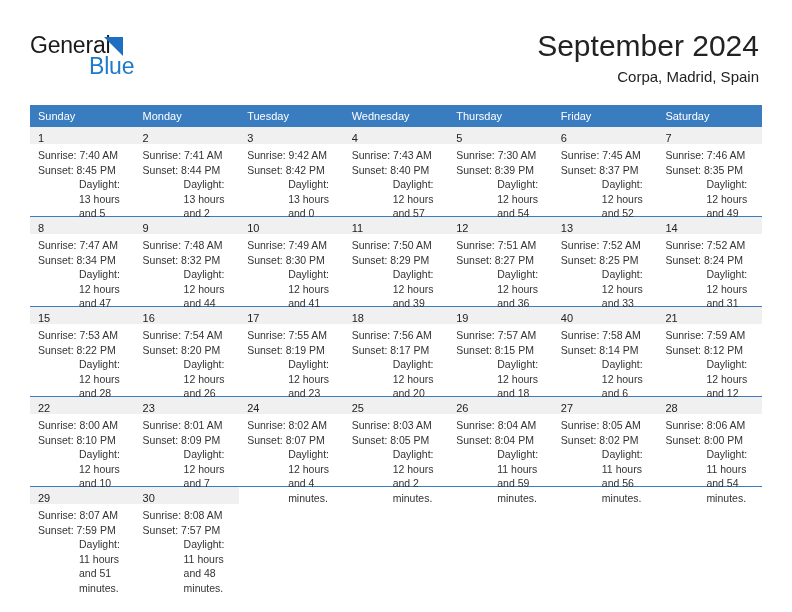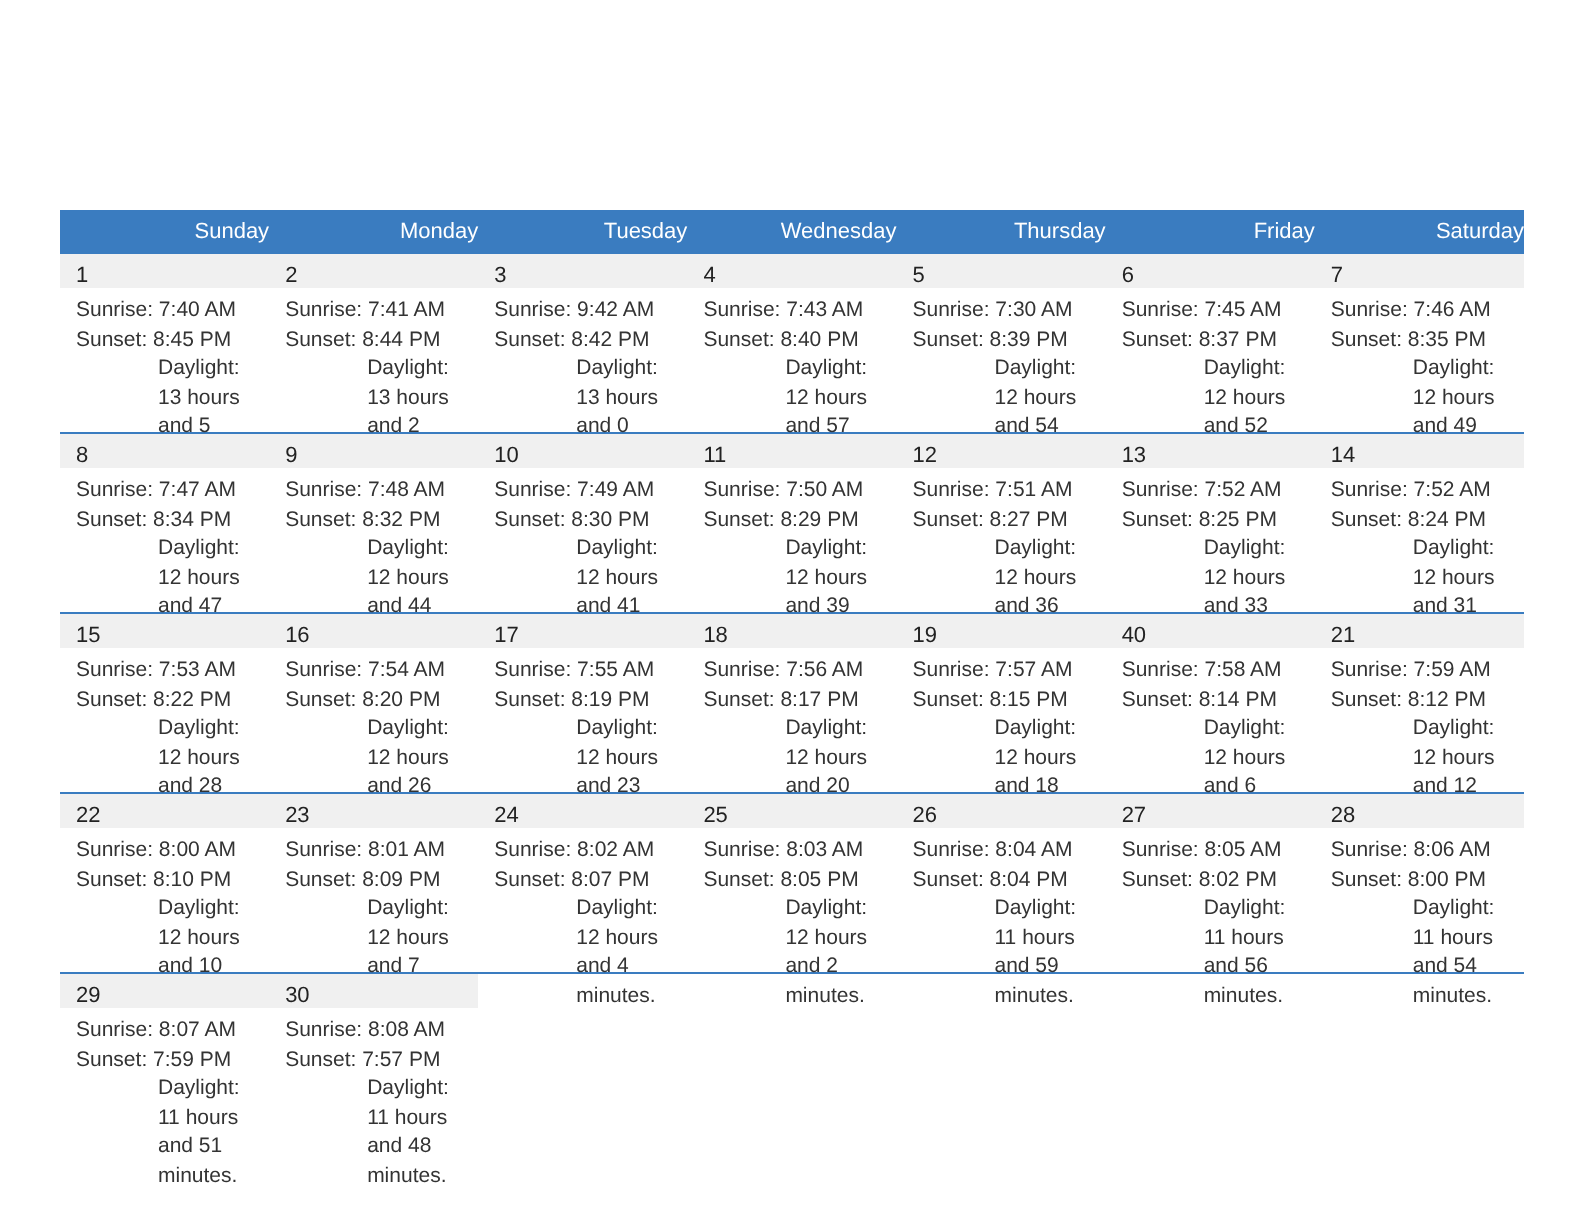--- a/index.html
+++ b/index.html
@@ -91,21 +91,21 @@
     top: 105px;
     width: 732px;
     border-collapse: collapse;
     table-layout: fixed;
   }
   .calendar th {
     background: #3a7cc0;
     color: #ffffff;
     font-size: 11px;
     font-weight: normal;
-    text-align: right;
+    text-align: left;
     padding: 5px 0 5px 8px;
     height: 10px;
     border: none;
   }
   .week-row > td {
     vertical-align: top;
     padding: 0;
     border-top: 1px solid #3a7cc0;
     background: #ffffff;
   }
@@ -144,20 +144,34 @@
   .empty-cell {
     height: 89px;
     background: #ffffff;
   }
 </style>
 </head>
 <body>
 
 <div class="page">
 
+  <div class="header">
+
+    <div class="logo">
+      <span class="logo-general">General</span>
+      <span class="logo-triangle"></span>
+      <span class="logo-blue">Blue</span>
+    </div>
+
+    <div class="title-block">
+      <div class="cal-title">September 2024</div>
+      <div class="cal-subtitle">Corpa, Madrid, Spain</div>
+    </div>
+
+  </div>
 
   <table class="calendar">
     <thead>
       <tr>
         <th>Sunday</th>
         <th>Monday</th>
         <th>Tuesday</th>
         <th>Wednesday</th>
         <th>Thursday</th>
         <th>Friday</th>

